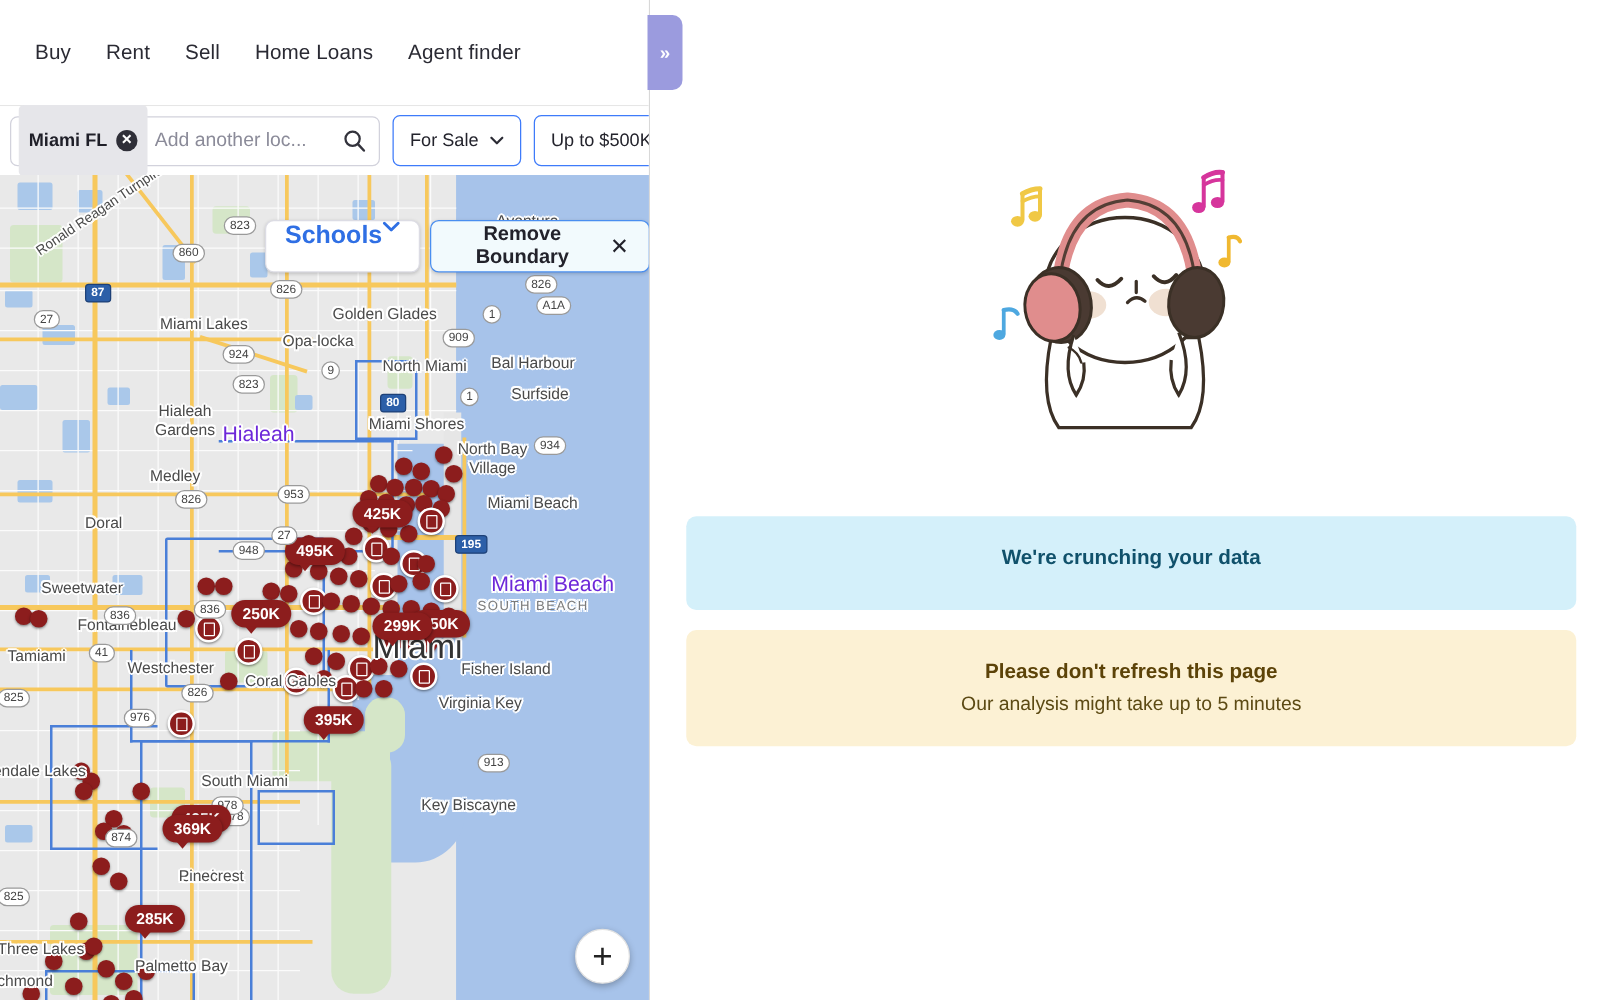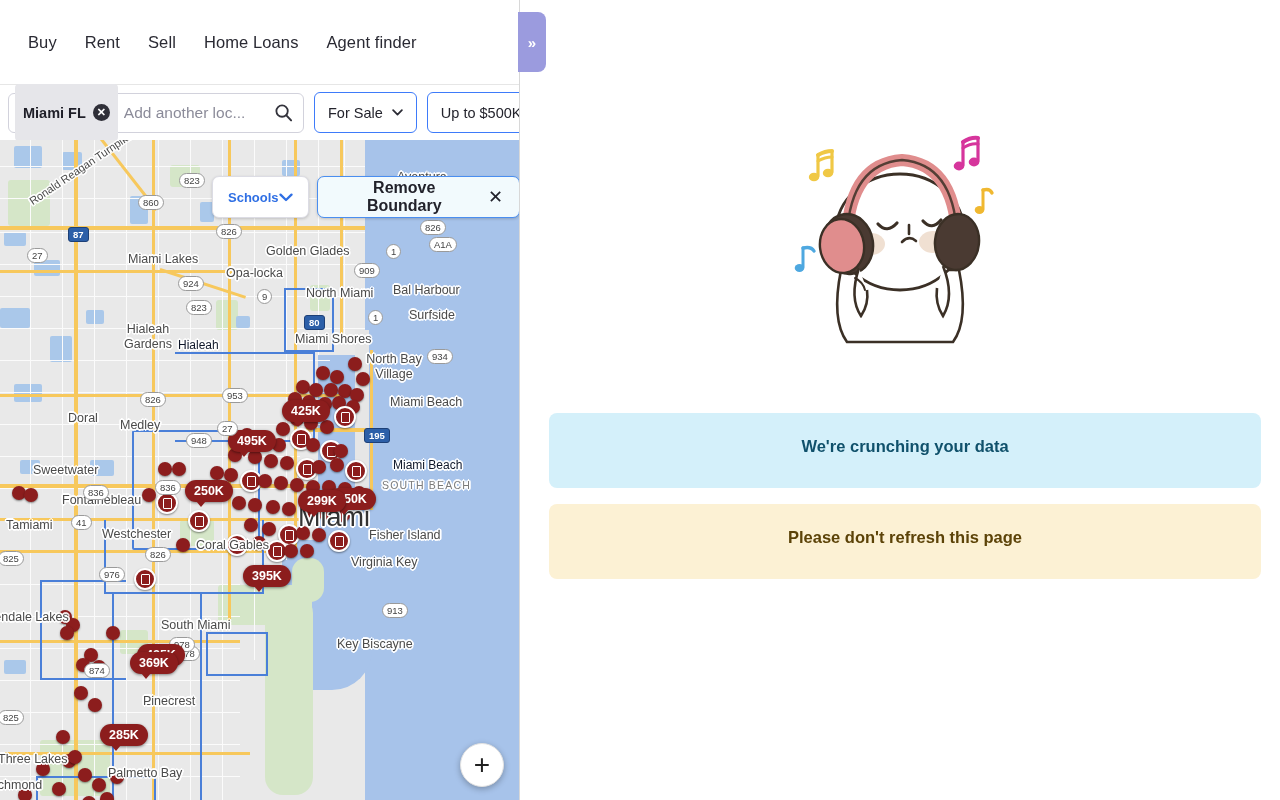--- a/index.html
+++ b/index.html
@@ -113,21 +113,21 @@
   .label {
     position: absolute;
     color: #4a4a4a;
     font-size: 12.5px;
     white-space: nowrap;
     text-shadow: -1.3px -1.3px 0 #fff, 1.3px -1.3px 0 #fff, -1.3px 1.3px 0 #fff,
                   1.3px 1.3px 0 #fff, 0 1.6px 0 #fff, 0 -1.6px 0 #fff,
                   1.6px 0 0 #fff, -1.6px 0 0 #fff;
     pointer-events: none;
   }
-  .label.big { font-size: 12px; color: #0f172a; font-weight: normal; }
+  .label.big { font-size: 17px; color: #6d28d9; font-weight: normal; }
   .label.huge { font-size: 27px; color: #333; }
   .label.small { font-size: 10.5px; color: #7b7b7b; letter-spacing: 1.2px; }
   .shield {
     position: absolute;
     background: #fff; border: 1.3px solid #9a9a9a;
     border-radius: 9px;
     font-size: 9.5px; color: #444;
     padding: 1px 4px; line-height: 11px;
     white-space: nowrap;
   }
@@ -178,23 +178,23 @@
   .map-ctrl-row {
     position: absolute; left: 212px; top: 36px;
     display: flex; align-items: flex-start; gap: 0;
     z-index: 40;
   }
   .schools-btn {
     height: 42px;
     background: #fff;
     border: 1px solid #dcdce4;
     border-radius: 7px;
-    display: inline-flex; align-items: center; gap: 0;
+    display: inline-flex; align-items: flex-start; gap: 0;
     padding: 0 15px;
-    font-size: 13px; font-weight: bold; color: #2f6fe4;
+    font-size: 20px; font-weight: bold; color: #2f6fe4;
     box-shadow: 0 1px 3px rgba(0,0,0,.18);
     cursor: pointer; font-family: inherit;
   }
   .remove-btn {
     height: 42px; margin-left: 8px;
     background: #f2fafd;
     border: 1.4px solid #4a8ef0;
     border-radius: 7px;
     display: inline-flex; align-items: center; gap: 13px;
     padding: 0 16px;
@@ -514,21 +514,21 @@
       <div class="label" style="left:226px;top:126px;">Opa-locka</div>
       <div class="label" style="left:266px;top:104px;">Golden Glades</div>
       <div class="label" style="left:397px;top:30px;">Aventura</div>
       <div class="label" style="left:306px;top:146px;">North Miami</div>
       <div class="label" style="left:393px;top:143px;">Bal Harbour</div>
       <div class="label" style="left:409px;top:168px;">Surfside</div>
       <div class="label" style="left:120px;top:182px;width:56px;white-space:normal;text-align:center;line-height:15px;">Hialeah Gardens</div>
       <div class="label big" style="left:178px;top:198px;">Hialeah</div>
       <div class="label" style="left:295px;top:192px;">Miami Shores</div>
       <div class="label" style="left:366px;top:212px;width:56px;white-space:normal;text-align:center;line-height:15px;">North Bay Village</div>
-      <div class="label" style="left:120px;top:234px;margin-top:44px;">Medley</div>
+      <div class="label" style="left:120px;top:234px;">Medley</div>
       <div class="label" style="left:390px;top:255px;">Miami Beach</div>
       <div class="label" style="left:68px;top:271px;">Doral</div>
       <div class="label big" style="left:393px;top:318px;">Miami Beach</div>
       <div class="label small" style="left:382px;top:339px;">SOUTH BEACH</div>
       <div class="label" style="left:33px;top:323px;">Sweetwater</div>
       <div class="label" style="left:62px;top:353px;">Fontainebleau</div>
       <div class="label" style="left:6px;top:378px;">Tamiami</div>
       <div class="label" style="left:102px;top:387px;">Westchester</div>
       <div class="label" style="left:196px;top:398px;">Coral Gables</div>
       <div class="label huge" style="left:298px;top:362px;z-index:2;">Miami</div>
@@ -660,16 +660,17 @@
         <path d="M80 158 Q88 162 90 170" fill="none" stroke="#3b3026" stroke-width="2" stroke-linecap="round"></path>
       </svg>
     </div>
 
     <div class="panel-msgs">
       <div class="msgbox info">
         <div class="msg-title">We're crunching your data</div>
       </div>
       <div class="msgbox warn">
         <div class="msg-title">Please don't refresh this page</div>
+        <div class="msg-sub">Our analysis might take up to 5 minutes</div>
       </div>
     </div>
   </div>
 </div>
 
 </body></html>

